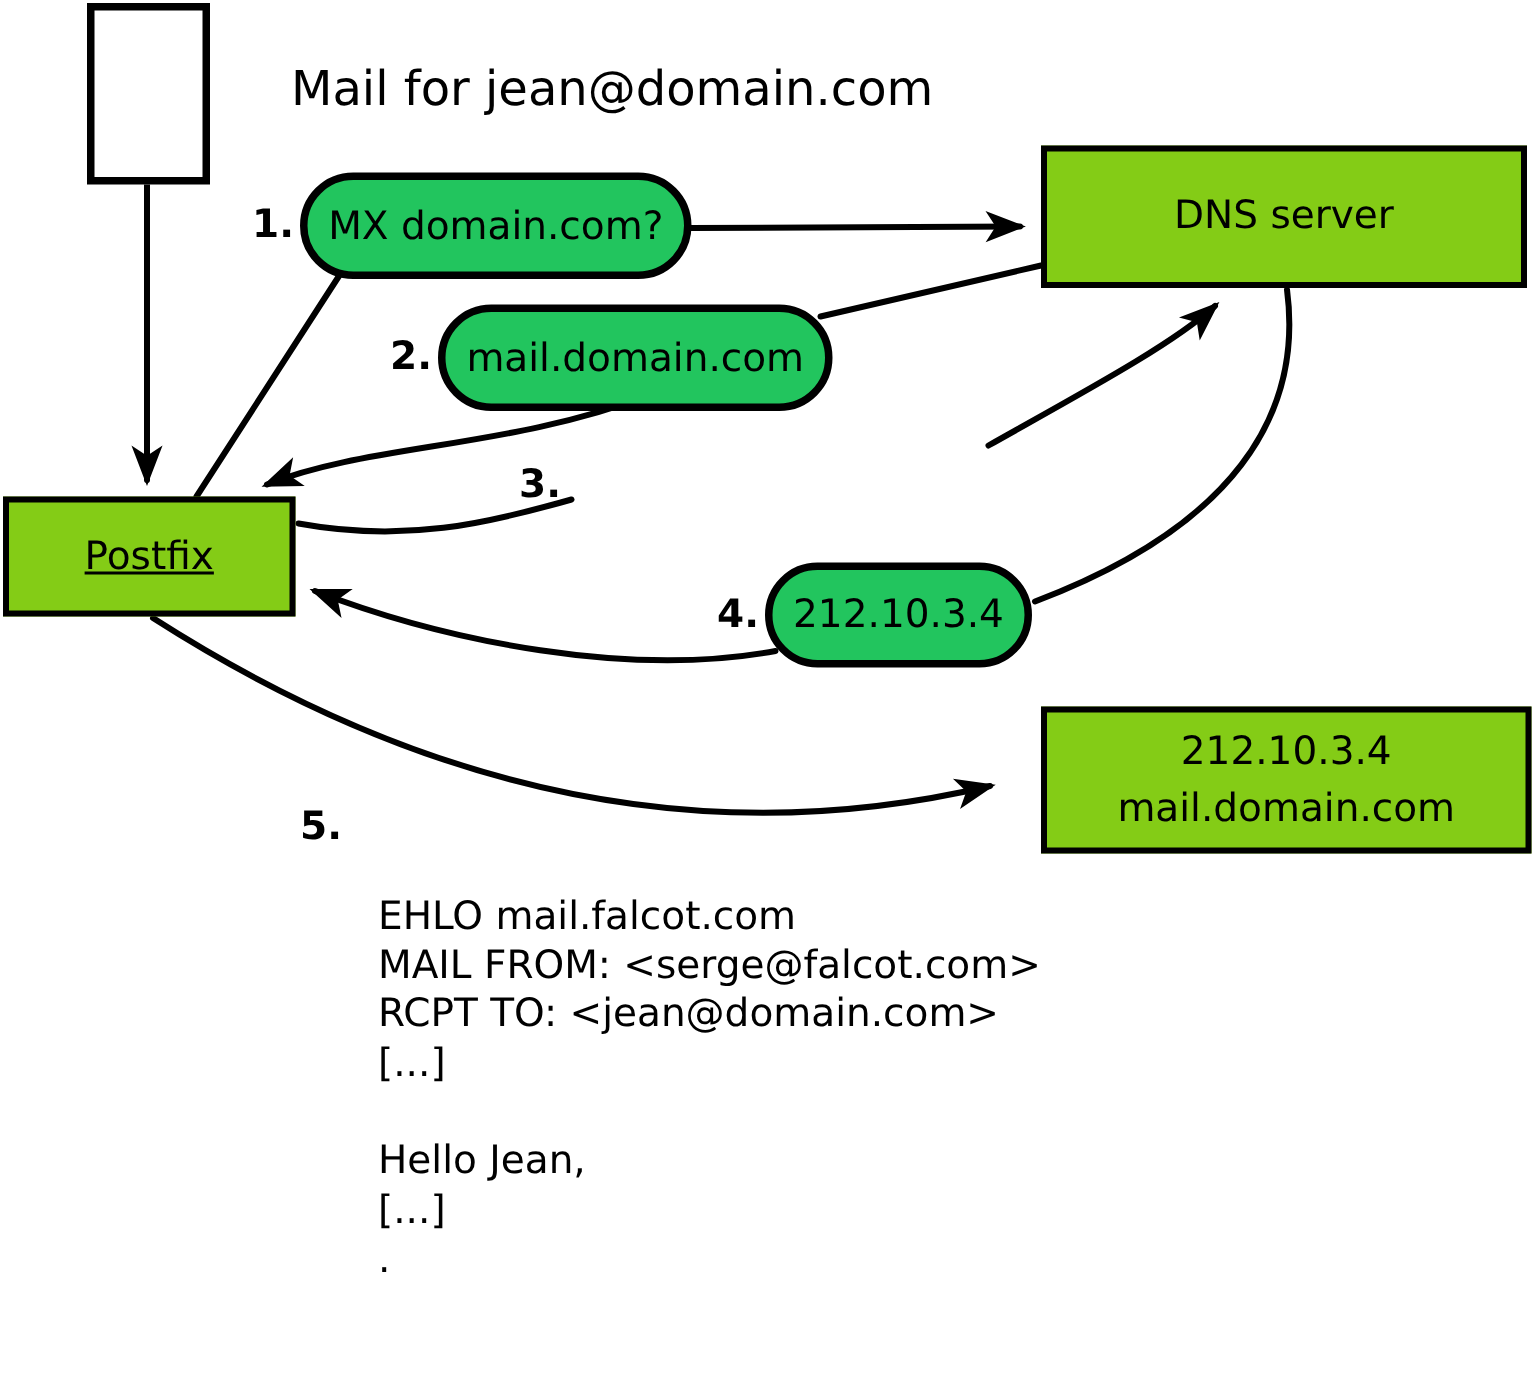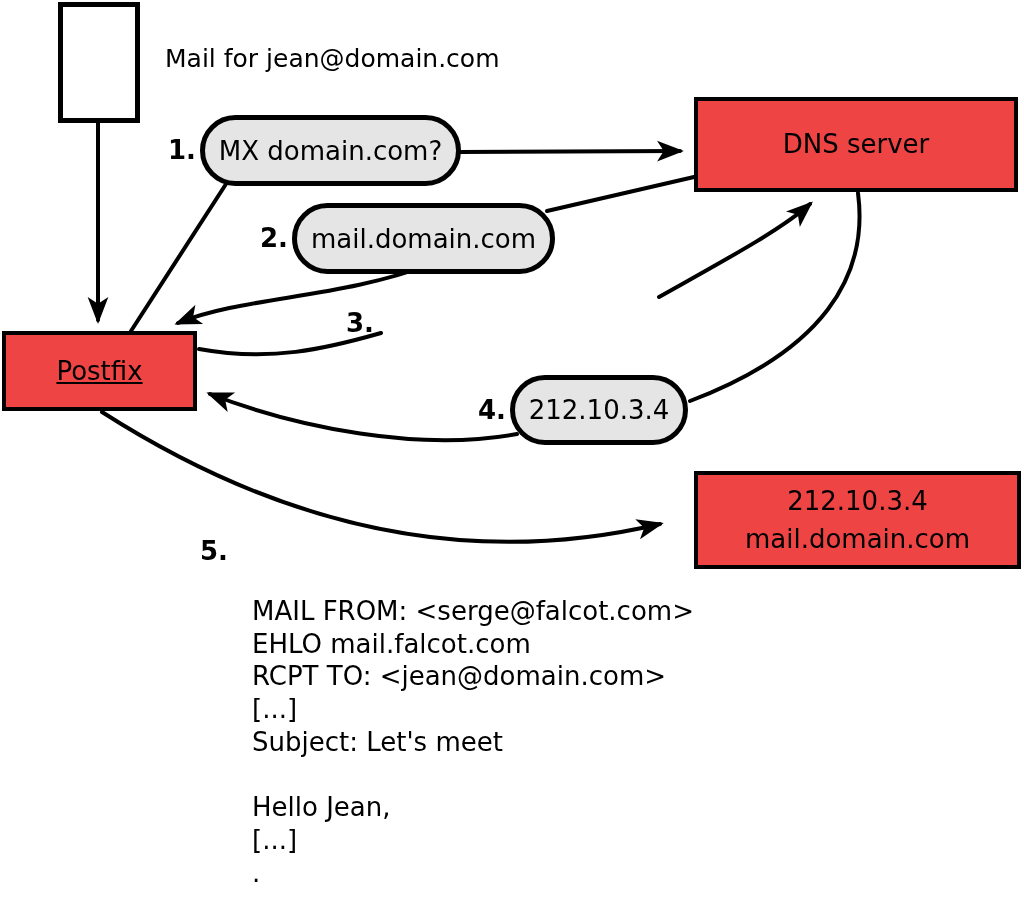--- a/index.html
+++ b/index.html
@@ -7,42 +7,42 @@
     position:relative;
     width:1024px;height:919px;
     background:#ffffff;
     font-family:"DejaVu Sans","Liberation Sans",sans-serif;
     color:#000;
     overflow:hidden;
   }
   #connectors{position:absolute;left:0;top:0;z-index:0;}
   .box{
     position:absolute;z-index:2;
-    background:#ef4444;border:4px solid #000;
+    background:#84cc16;border:4px solid #000;
     display:flex;align-items:center;justify-content:center;
     font-size:26px;line-height:1.25;text-align:center;
   }
   .envelope{
     position:absolute;z-index:2;
     background:#fff;border:5px solid #000;
   }
   .pill{
     position:absolute;z-index:2;
-    background:#e5e5e5;border:5px solid #000;border-radius:36px;
+    background:#22c55e;border:5px solid #000;border-radius:36px;
     display:flex;align-items:center;justify-content:center;
     font-size:26px;white-space:nowrap;
   }
   .stepnum{
     position:absolute;z-index:3;
     font-size:26px;font-weight:700;
     width:46px;text-align:right;line-height:32px;
   }
   .caption{
     position:absolute;z-index:2;
-    font-size:25px;white-space:nowrap;line-height:30px;
+    font-size:32px;white-space:nowrap;line-height:30px;margin-left:29px;
   }
   .smtp{
     position:absolute;z-index:2;
     left:252px;top:596px;
     font-size:26px;
   }
   .smtp-line{height:32.7px;white-space:pre;}
   .two-line div{line-height:38px;}
 </style>
 </head>
@@ -92,24 +92,23 @@
   <div class="pill" style="left:292px;top:203px;width:253px;height:61px;">mail.domain.com</div>
 
   <div class="stepnum" style="left:328px;top:307px;">3.</div>
 
   <div class="stepnum" style="left:460px;top:394px;">4.</div>
   <div class="pill" style="left:510px;top:375px;width:168px;height:60px;">212.10.3.4</div>
 
   <div class="stepnum" style="left:182px;top:535px;">5.</div>
 
   <div class="smtp">
+    <div class="smtp-line">EHLO mail.falcot.com</div>
     <div class="smtp-line">MAIL FROM: &lt;serge@falcot.com&gt;</div>
-    <div class="smtp-line">EHLO mail.falcot.com</div>
     <div class="smtp-line">RCPT TO: &lt;jean@domain.com&gt;</div>
     <div class="smtp-line">[...]</div>
-    <div class="smtp-line">Subject: Let's meet</div>
     <div class="smtp-line"></div>
     <div class="smtp-line">Hello Jean,</div>
     <div class="smtp-line">[...]</div>
     <div class="smtp-line">.</div>
   </div>
 
 </div>
 
 </body></html>

